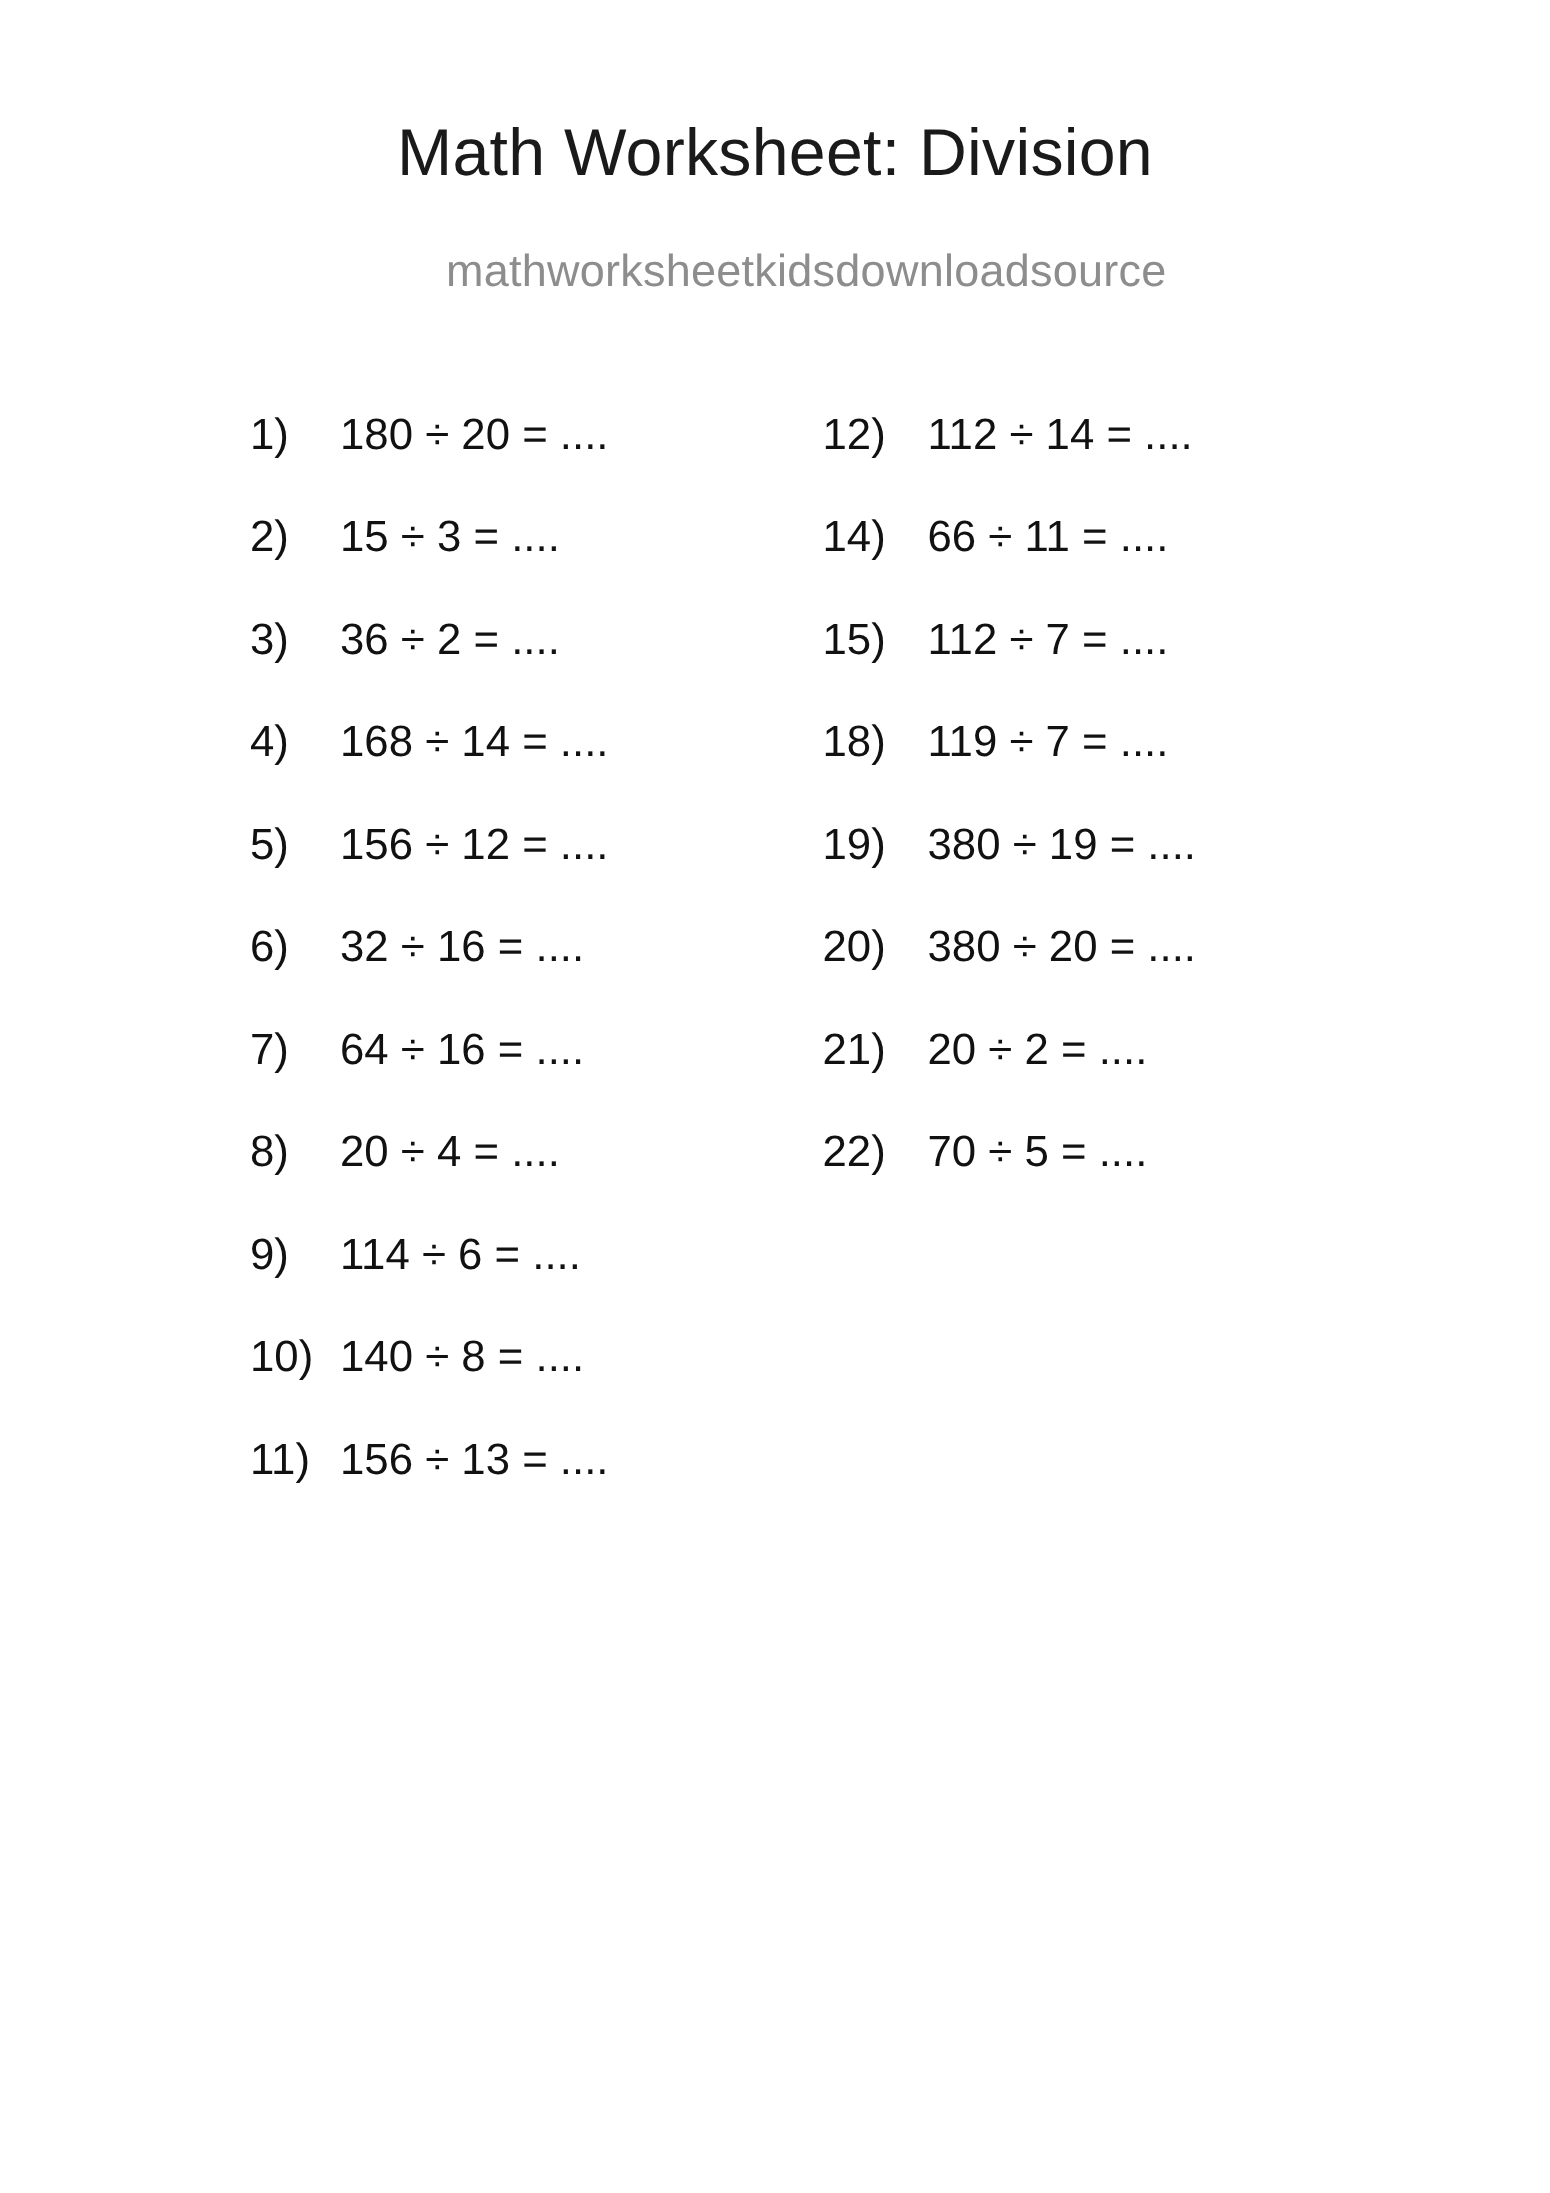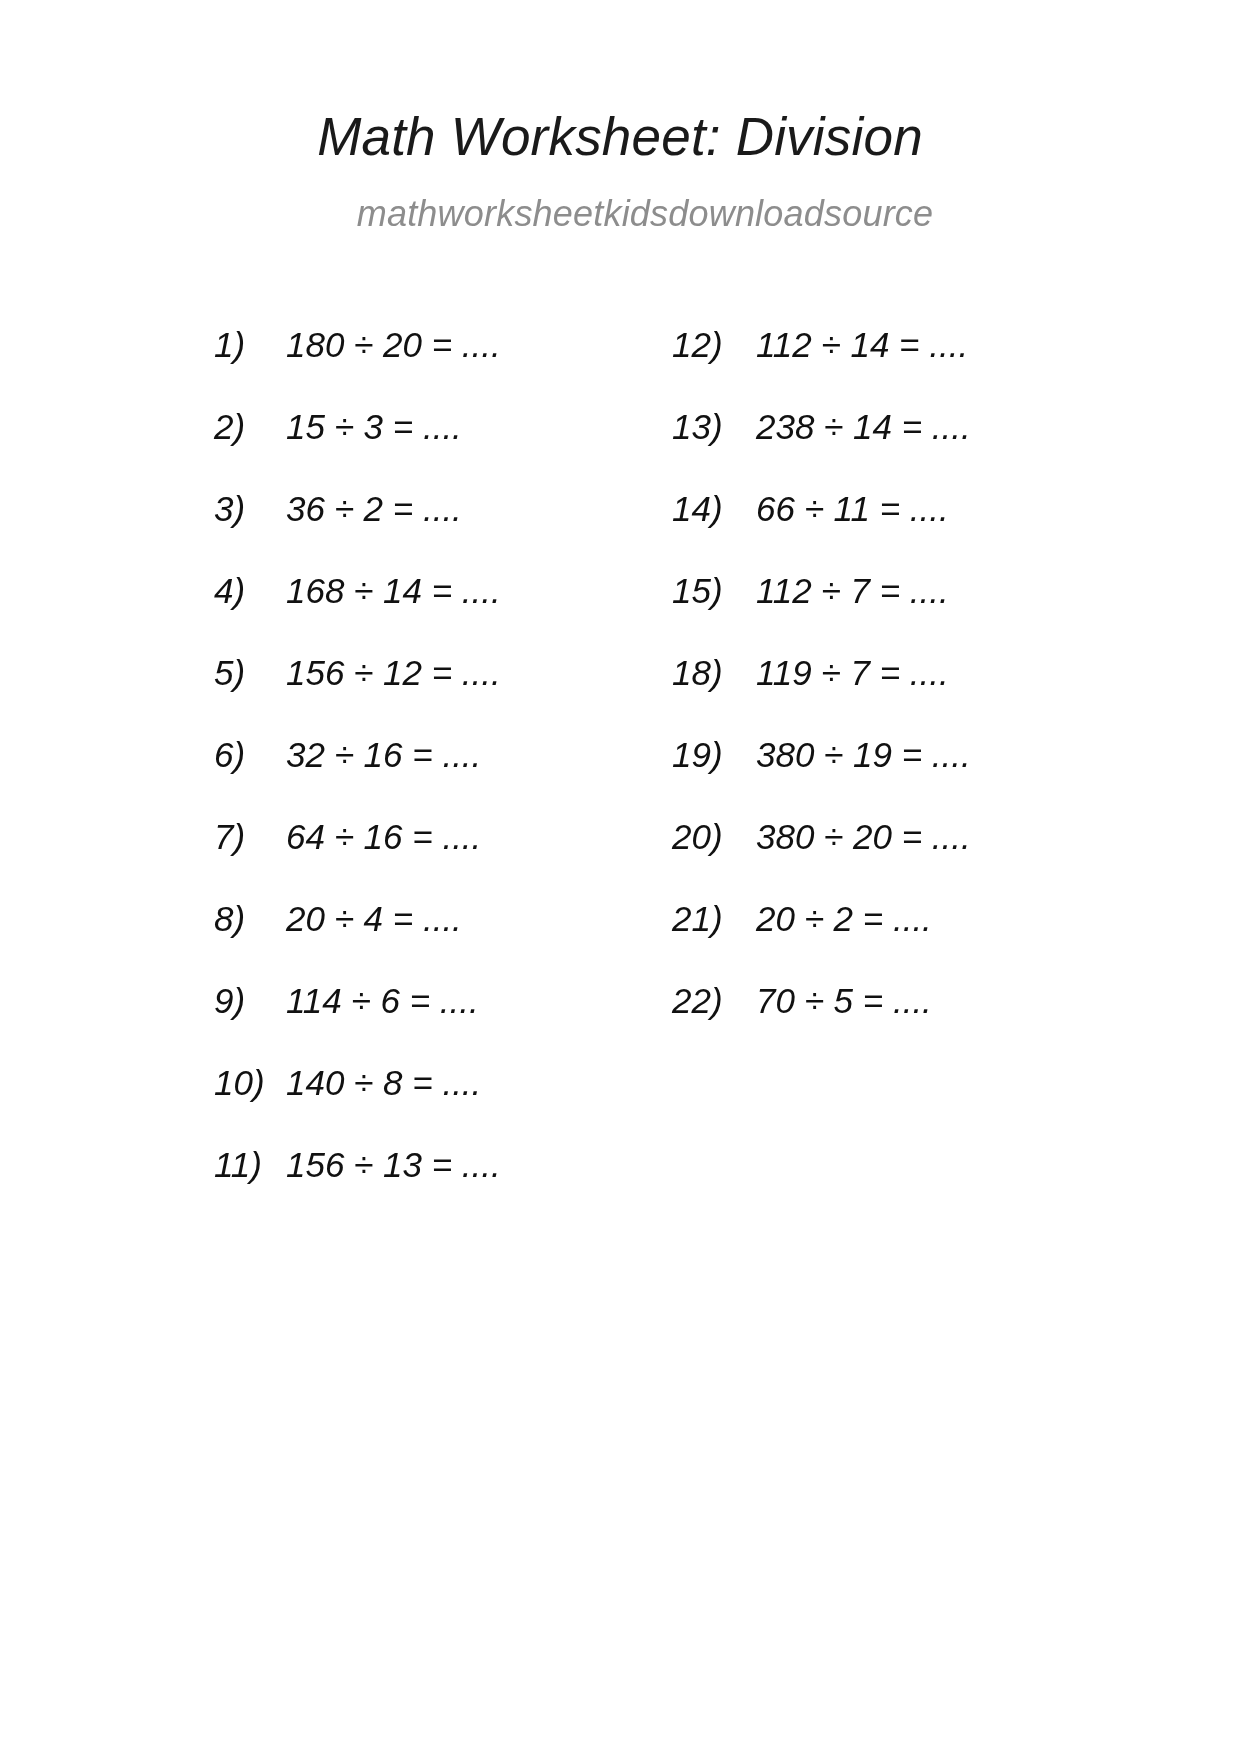--- a/index.html
+++ b/index.html
@@ -12,38 +12,37 @@
     height: 1754px;
     font-family: "Liberation Sans", sans-serif;
     color: #111111;
     position: relative;
     overflow: hidden;
   }
   .page {
     width: 1240px;
     height: 1754px;
     box-sizing: border-box;
-    padding: 18px;
+    padding: 4px;
     position: relative;
-    font-style: italic;
   }
   .worksheet-title {
     text-align: center;
     font-size: 53px;
     font-weight: normal;
     color: #1a1a1a;
     margin: 0;
     padding-top: 88px;
     letter-spacing: 0.2px;
   }
   .worksheet-subtitle {
     text-align: center;
     font-size: 36px;
     color: #8d8d8d;
-    margin: 0;
+    margin: 17px;
     padding-top: 26px;
     padding-left: 50px;
     letter-spacing: 0.2px;
   }
   .problems {
     margin-top: 92px;
     display: flex;
     flex-direction: row;
     justify-content: flex-start;
     padding-left: 196px;
@@ -137,24 +136,20 @@
         <span class="expr">156 ÷ 13 = ....</span>
       </div>
     </div>
 
     <div class="column column-right">
       <div class="problem">
         <span class="num">12)</span>
         <span class="expr">112 ÷ 14 = ....</span>
       </div>
       <div class="problem">
-        <span class="num">13)</span>
-        <span class="expr">238 ÷ 14 = ....</span>
-      </div>
-      <div class="problem">
         <span class="num">14)</span>
         <span class="expr">66 ÷ 11 = ....</span>
       </div>
       <div class="problem">
         <span class="num">15)</span>
         <span class="expr">112 ÷ 7 = ....</span>
       </div>
       <div class="problem">
         <span class="num">18)</span>
         <span class="expr">119 ÷ 7 = ....</span>

